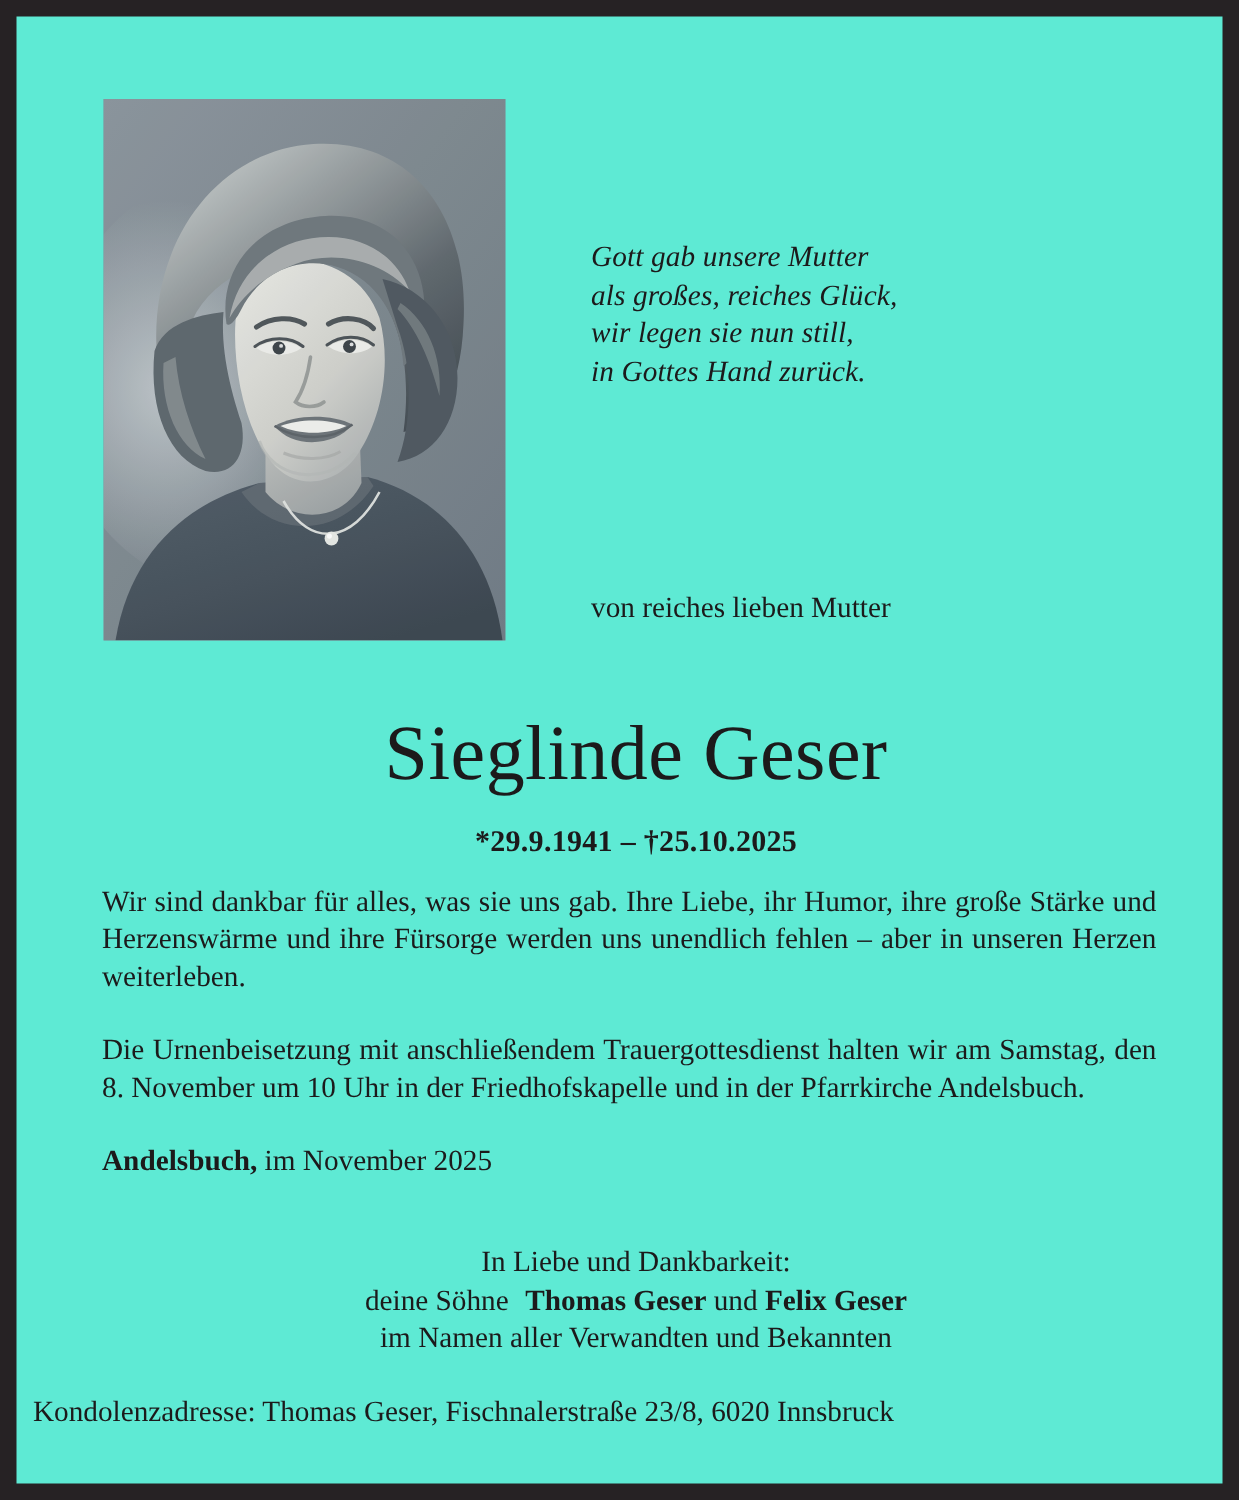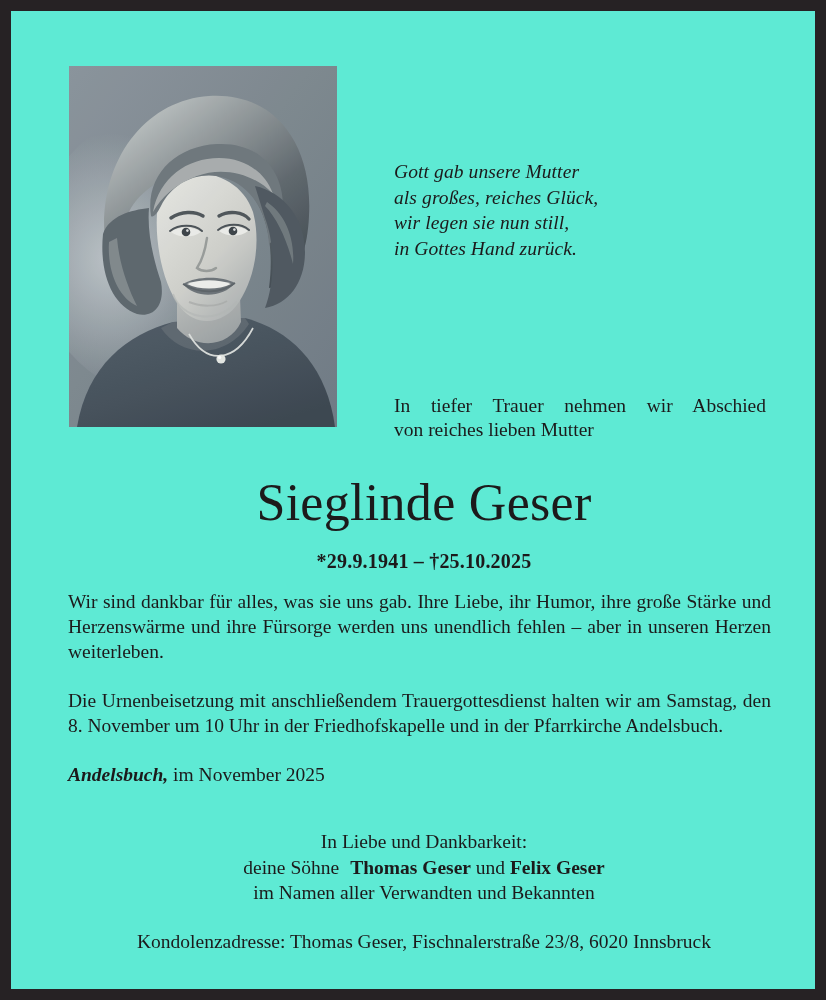--- a/index.html
+++ b/index.html
@@ -89,21 +89,21 @@
     font-size: 19.5px;
     line-height: 25px;
     text-align: justify;
     margin: 0 0 24px 0;
   }
   .place-line {
     font-size: 19.5px;
     line-height: 25px;
     margin: 0;
   }
-  .place-line b { font-weight: bold; font-style: italic; }
+  .place-line b { font-weight: bold; }
 
   
   .family {
     position: absolute;
     left: 11px;
     top: 818px;
     width: 804px;
     font-size: 19.5px;
     line-height: 25.5px;
     text-align: center;
@@ -115,21 +115,20 @@
   }
   .family .sons-label { margin-right: 11px; }
   .family .sons-names b { font-weight: bold; }
 
   
   .condolence {
     position: absolute;
     left: 11px;
     top: 918px;
     width: 804px;
-    text-align: center;
     font-size: 19.5px;
     line-height: 25px;
   }
 </style>
 </head>
 <body>
 
 <div id="notice">
 
   <div class="photo-wrap">
@@ -226,21 +225,20 @@
   </div>
 
   <div class="verse">
     <div>Gott gab unsere Mutter</div>
     <div>als großes, reiches Glück,</div>
     <div>wir legen sie nun still,</div>
     <div>in Gottes Hand zurück.</div>
   </div>
 
   <div class="intro">
-    <div class="l1">In tiefer Trauer nehmen wir Abschied</div>
     <div class="l2">von reiches lieben Mutter</div>
   </div>
 
   <div class="name-block">
     <div class="name">Sieglinde Geser</div>
     <div class="dates">*29.9.1941 – †25.10.2025</div>
   </div>
 
   <div class="body-col">
     <p class="para">Wir sind dankbar für alles, was sie uns gab. Ihre Liebe, ihr Humor, ihre große Stärke und Herzenswärme und ihre Fürsorge werden uns unendlich fehlen – aber in unseren Herzen weiterleben.</p>

